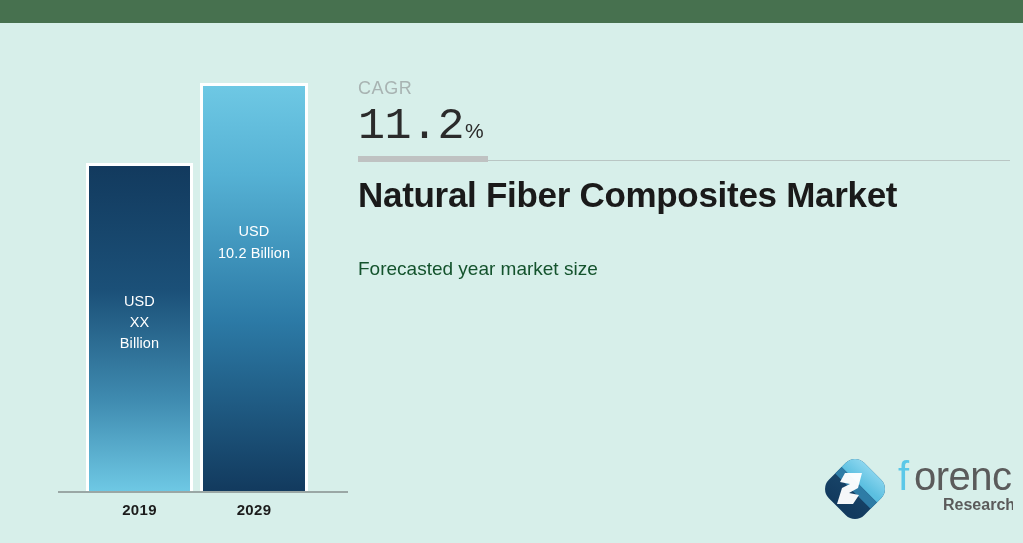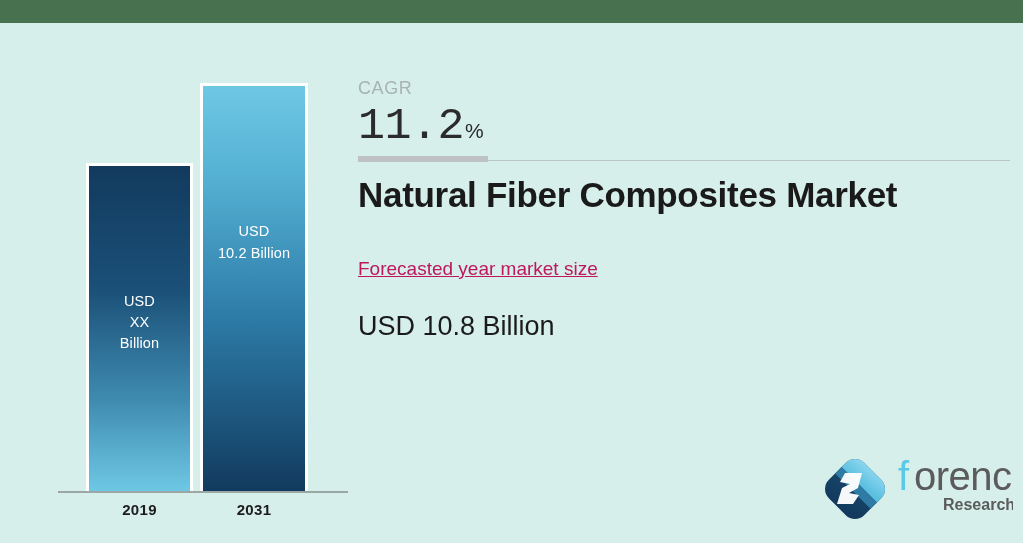--- a/index.html
+++ b/index.html
@@ -126,22 +126,21 @@
     position:absolute; left:0; top:152px;
     font-size:35px;
     font-weight:bold;
     color:#1a1a1a;
     letter-spacing:-.3px;
     white-space:nowrap;
   }
   .subtitle {
     position:absolute; left:0; top:235px;
     font-size:19px;
-    color:#be185d;
-    text-decoration:underline;
+    color:#14532d;
   }
   .size-value {
     position:absolute; left:0; top:288px;
     font-size:27px;
     color:#1a1a1a;
   }
 
   
   .logo {
     position:absolute;
@@ -171,41 +170,40 @@
         <span class="bar-label">USD
 10.2 Billion</span>
       </div>
 
     </div>
 
     <div class="axis-line"></div>
 
     <div class="tick-labels">
       <div class="tick tick-2019">2019</div>
-      <div class="tick tick-2027">2031</div>
+      <div class="tick tick-2027">2029</div>
     </div>
   </div>
 
   <div class="info-panel">
 
     <div class="cagr-label">CAGR</div>
 
     <div class="cagr-value-row">
       <span class="cagr-number">11.2</span>
       <span class="cagr-percent">%</span>
     </div>
 
     <div class="rule-thin"></div>
     <div class="rule-thick"></div>
 
     <div class="market-title">Natural Fiber Composites Market</div>
 
     <div class="subtitle">Forecasted year market size</div>
 
-    <div class="size-value">USD 10.8 Billion</div>
   </div>
 
   <div class="logo">
 
     <svg class="logo-mark" width="70" height="70" viewBox="0 0 70 70">
       <defs>
         <linearGradient id="dmTop" x1="0" y1="0" x2="0.3" y2="1">
           <stop offset="0%" stop-color="#8fd8f0"></stop>
           <stop offset="100%" stop-color="#5bbfe0"></stop>
         </linearGradient>

